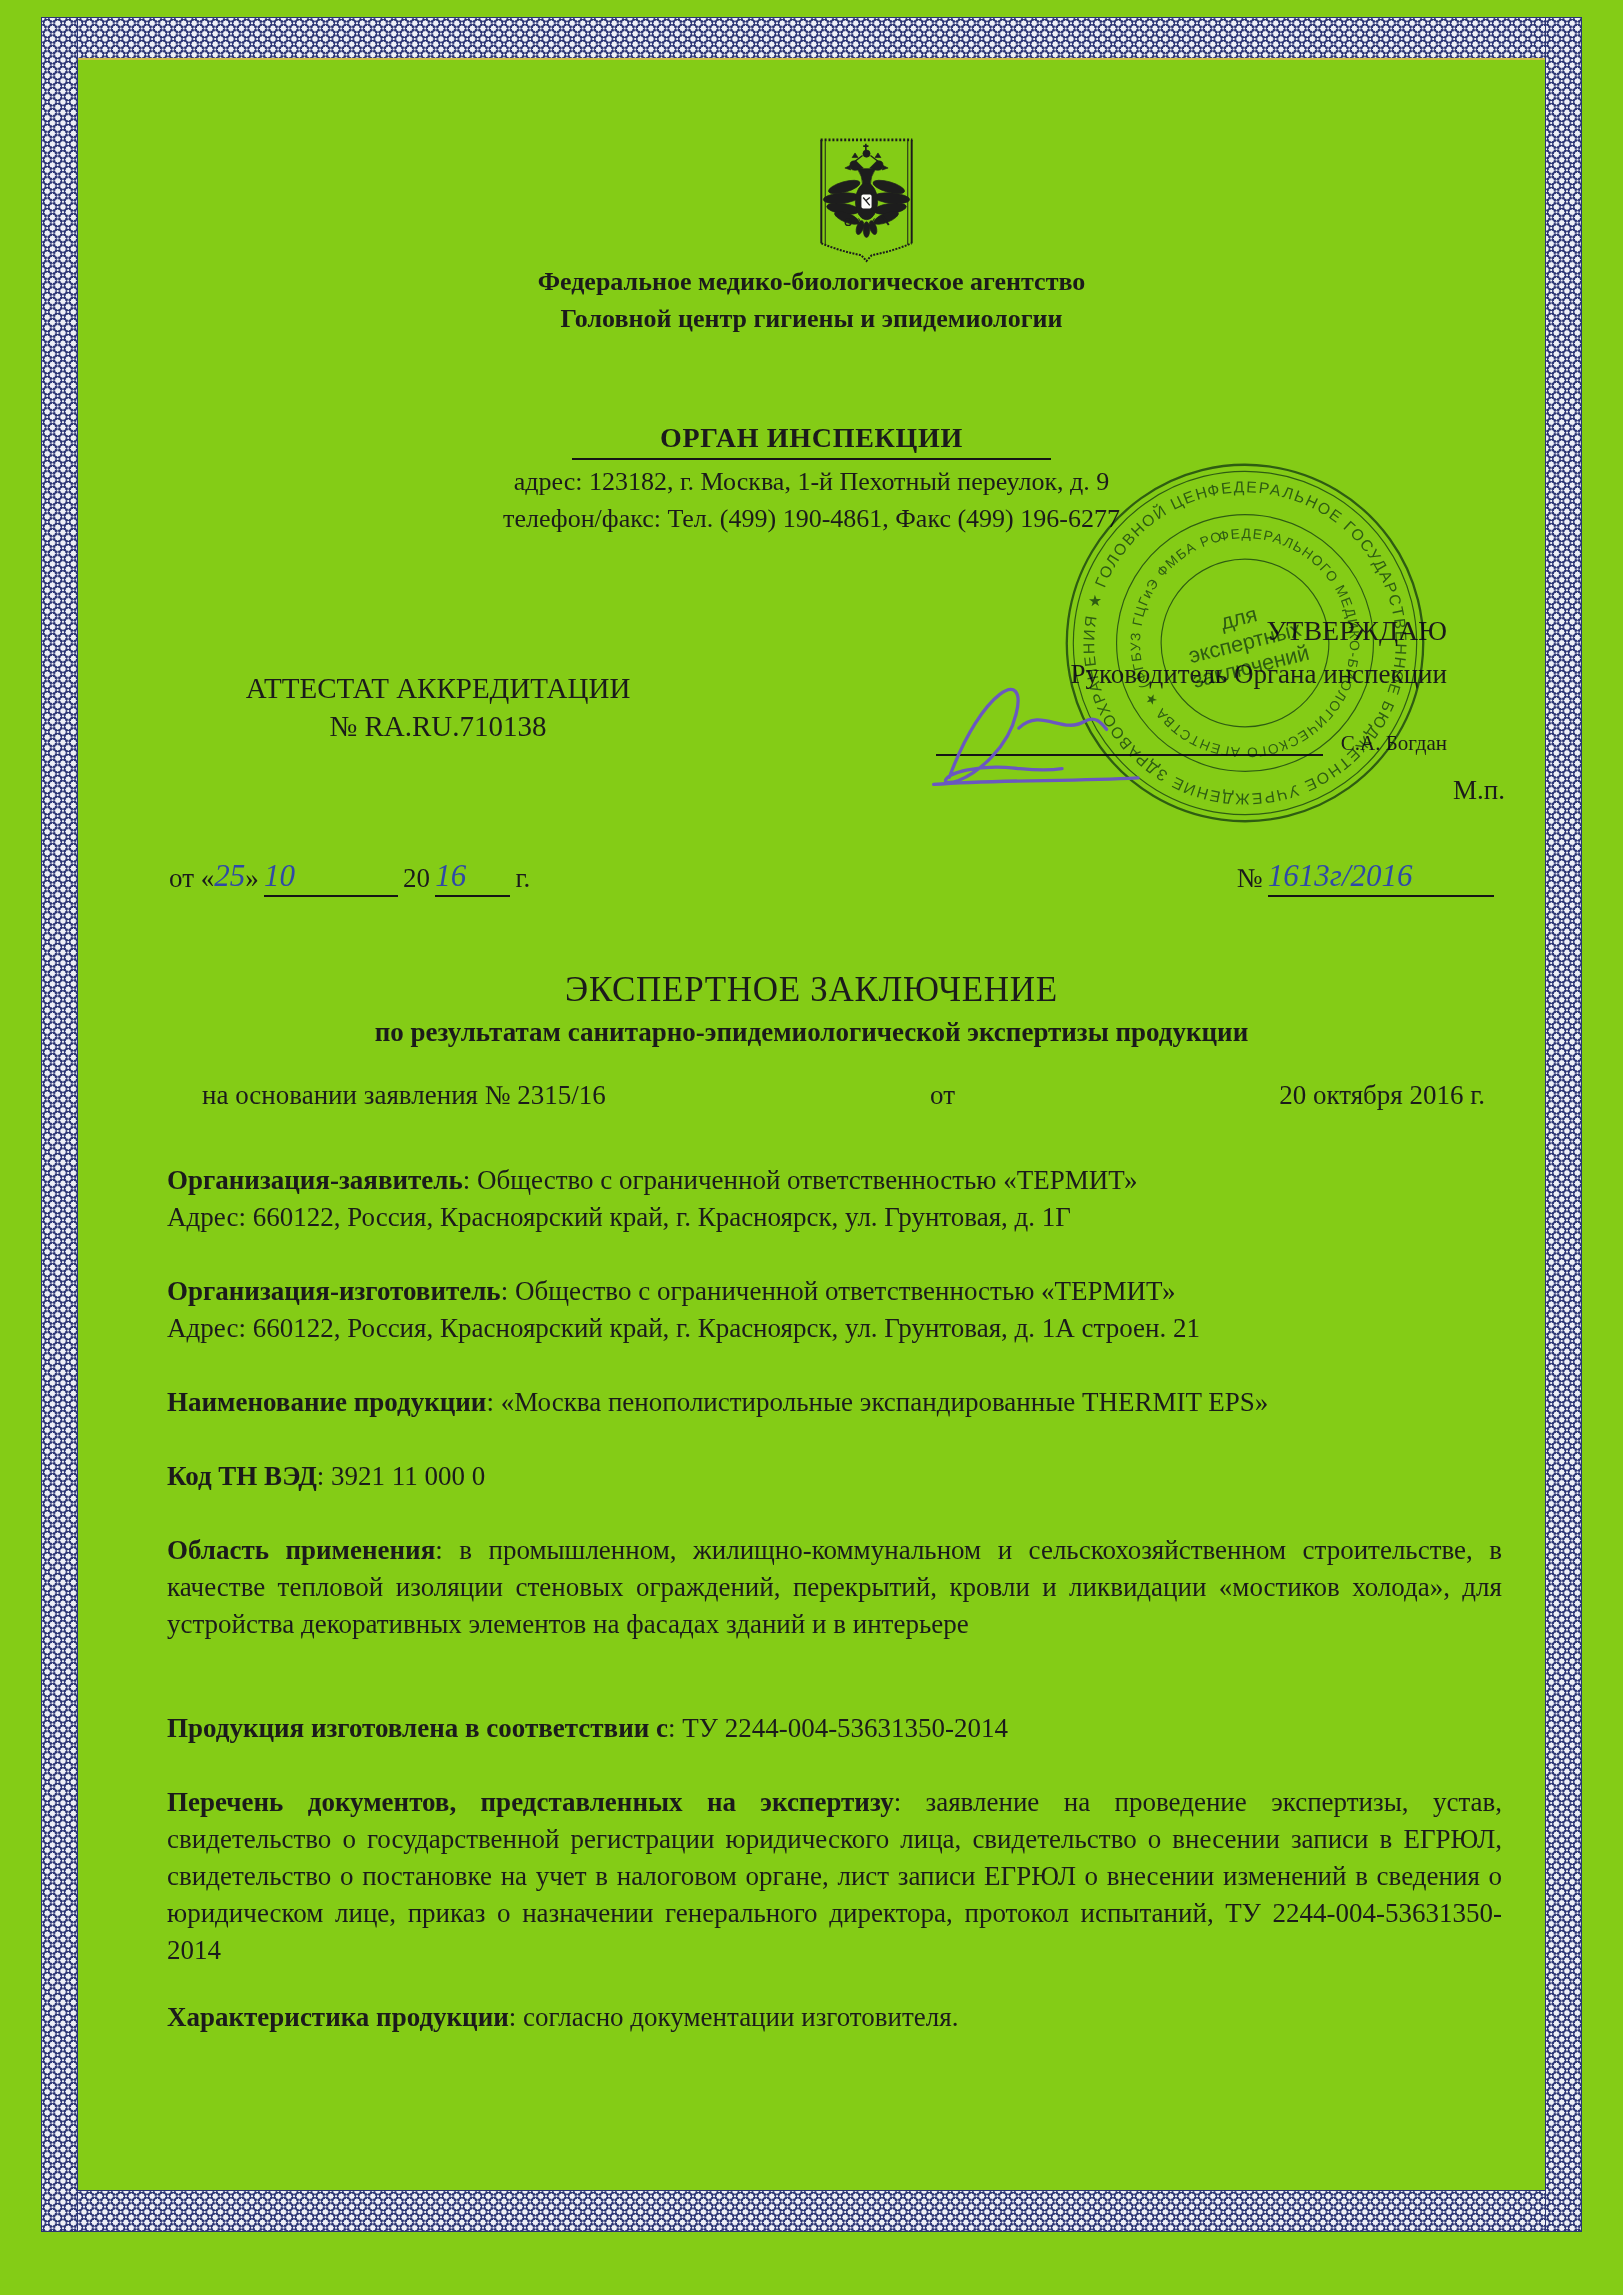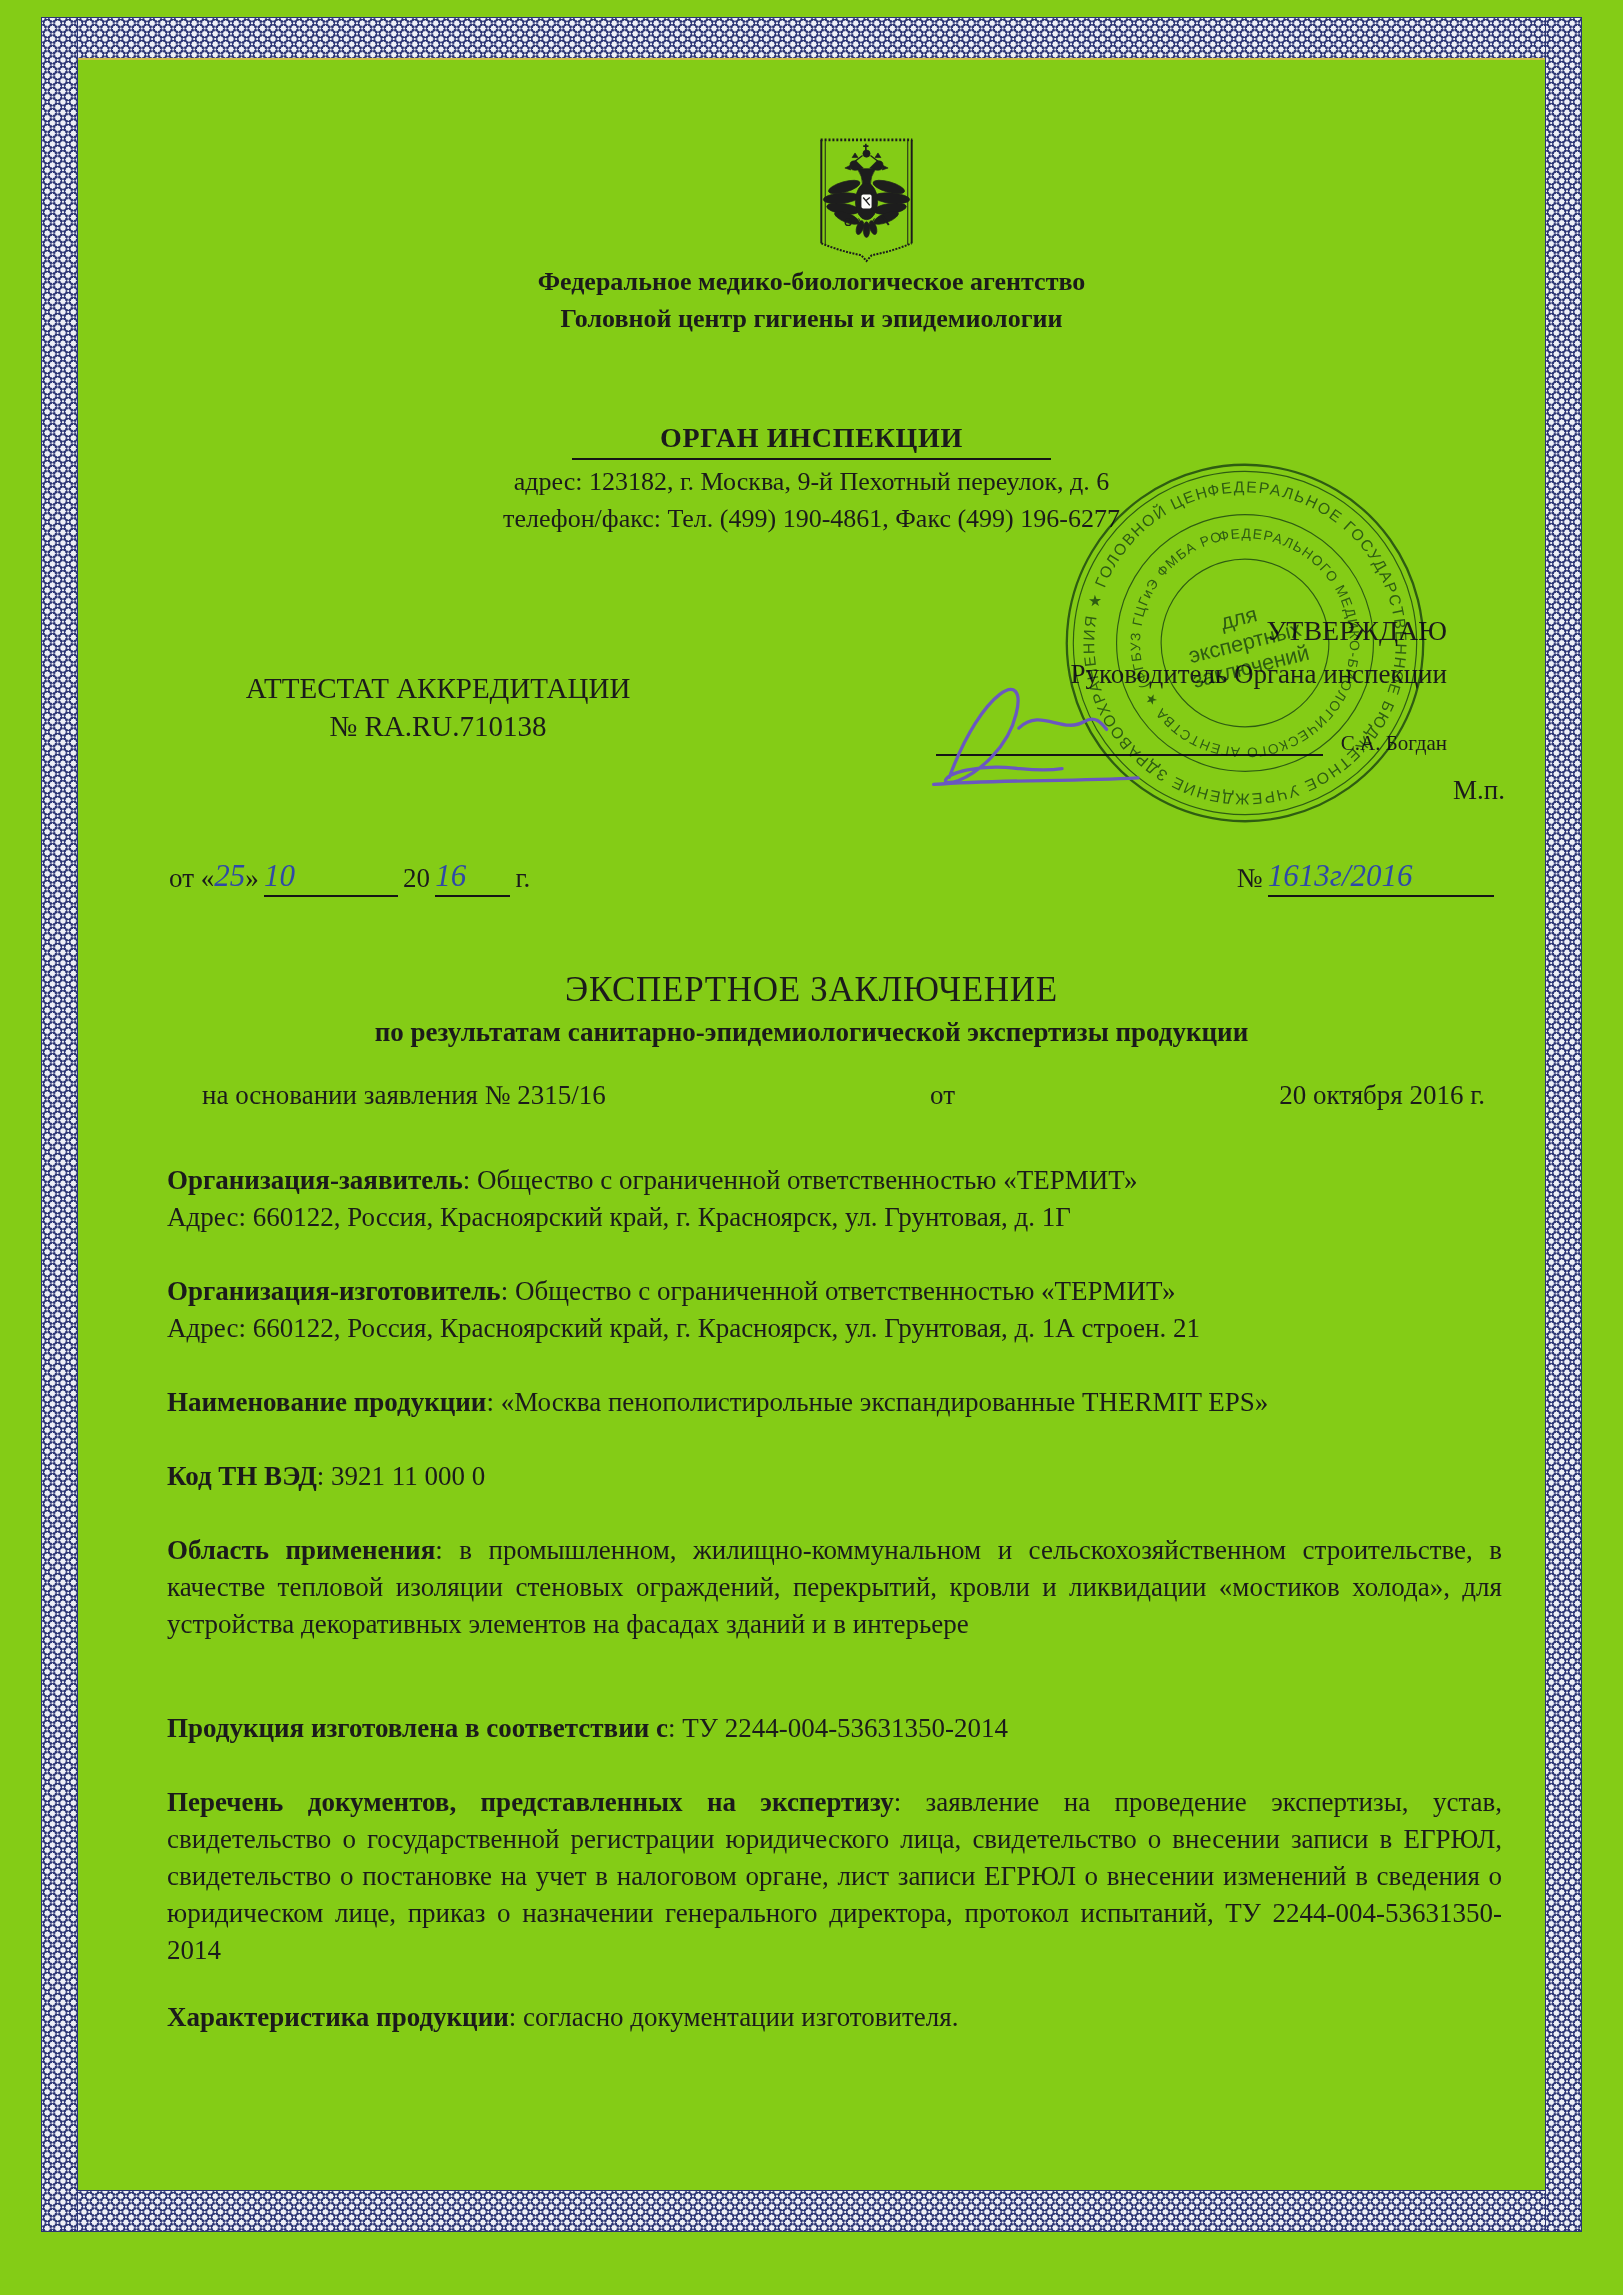--- a/index.html
+++ b/index.html
@@ -127,21 +127,21 @@
   </svg>
 
   <div class="org-header">
     <div>Федеральное медико-биологическое агентство</div>
     <div>Головной центр гигиены и эпидемиологии</div>
   </div>
 
   <div class="organ-title">
     <span>ОРГАН ИНСПЕКЦИИ</span>
   </div>
-  <div class="addr-line">адрес: 123182, г. Москва, 9-й Пехотный переулок, д. 6</div>
+  <div class="addr-line">адрес: 123182, г. Москва, 1-й Пехотный переулок, д. 9</div>
   <div class="phone-line">телефон/факс: Тел. (499) 190-4861, Факс (499) 196-6277</div>
 
   <div class="accred">
     <div>АТТЕСТАТ АККРЕДИТАЦИИ</div>
     <div>№ RA.RU.710138</div>
   </div>
 
   <div class="approve">
     <div>УТВЕРЖДАЮ</div>
     <div class="approver-title">Руководитель Органа инспекции</div>

